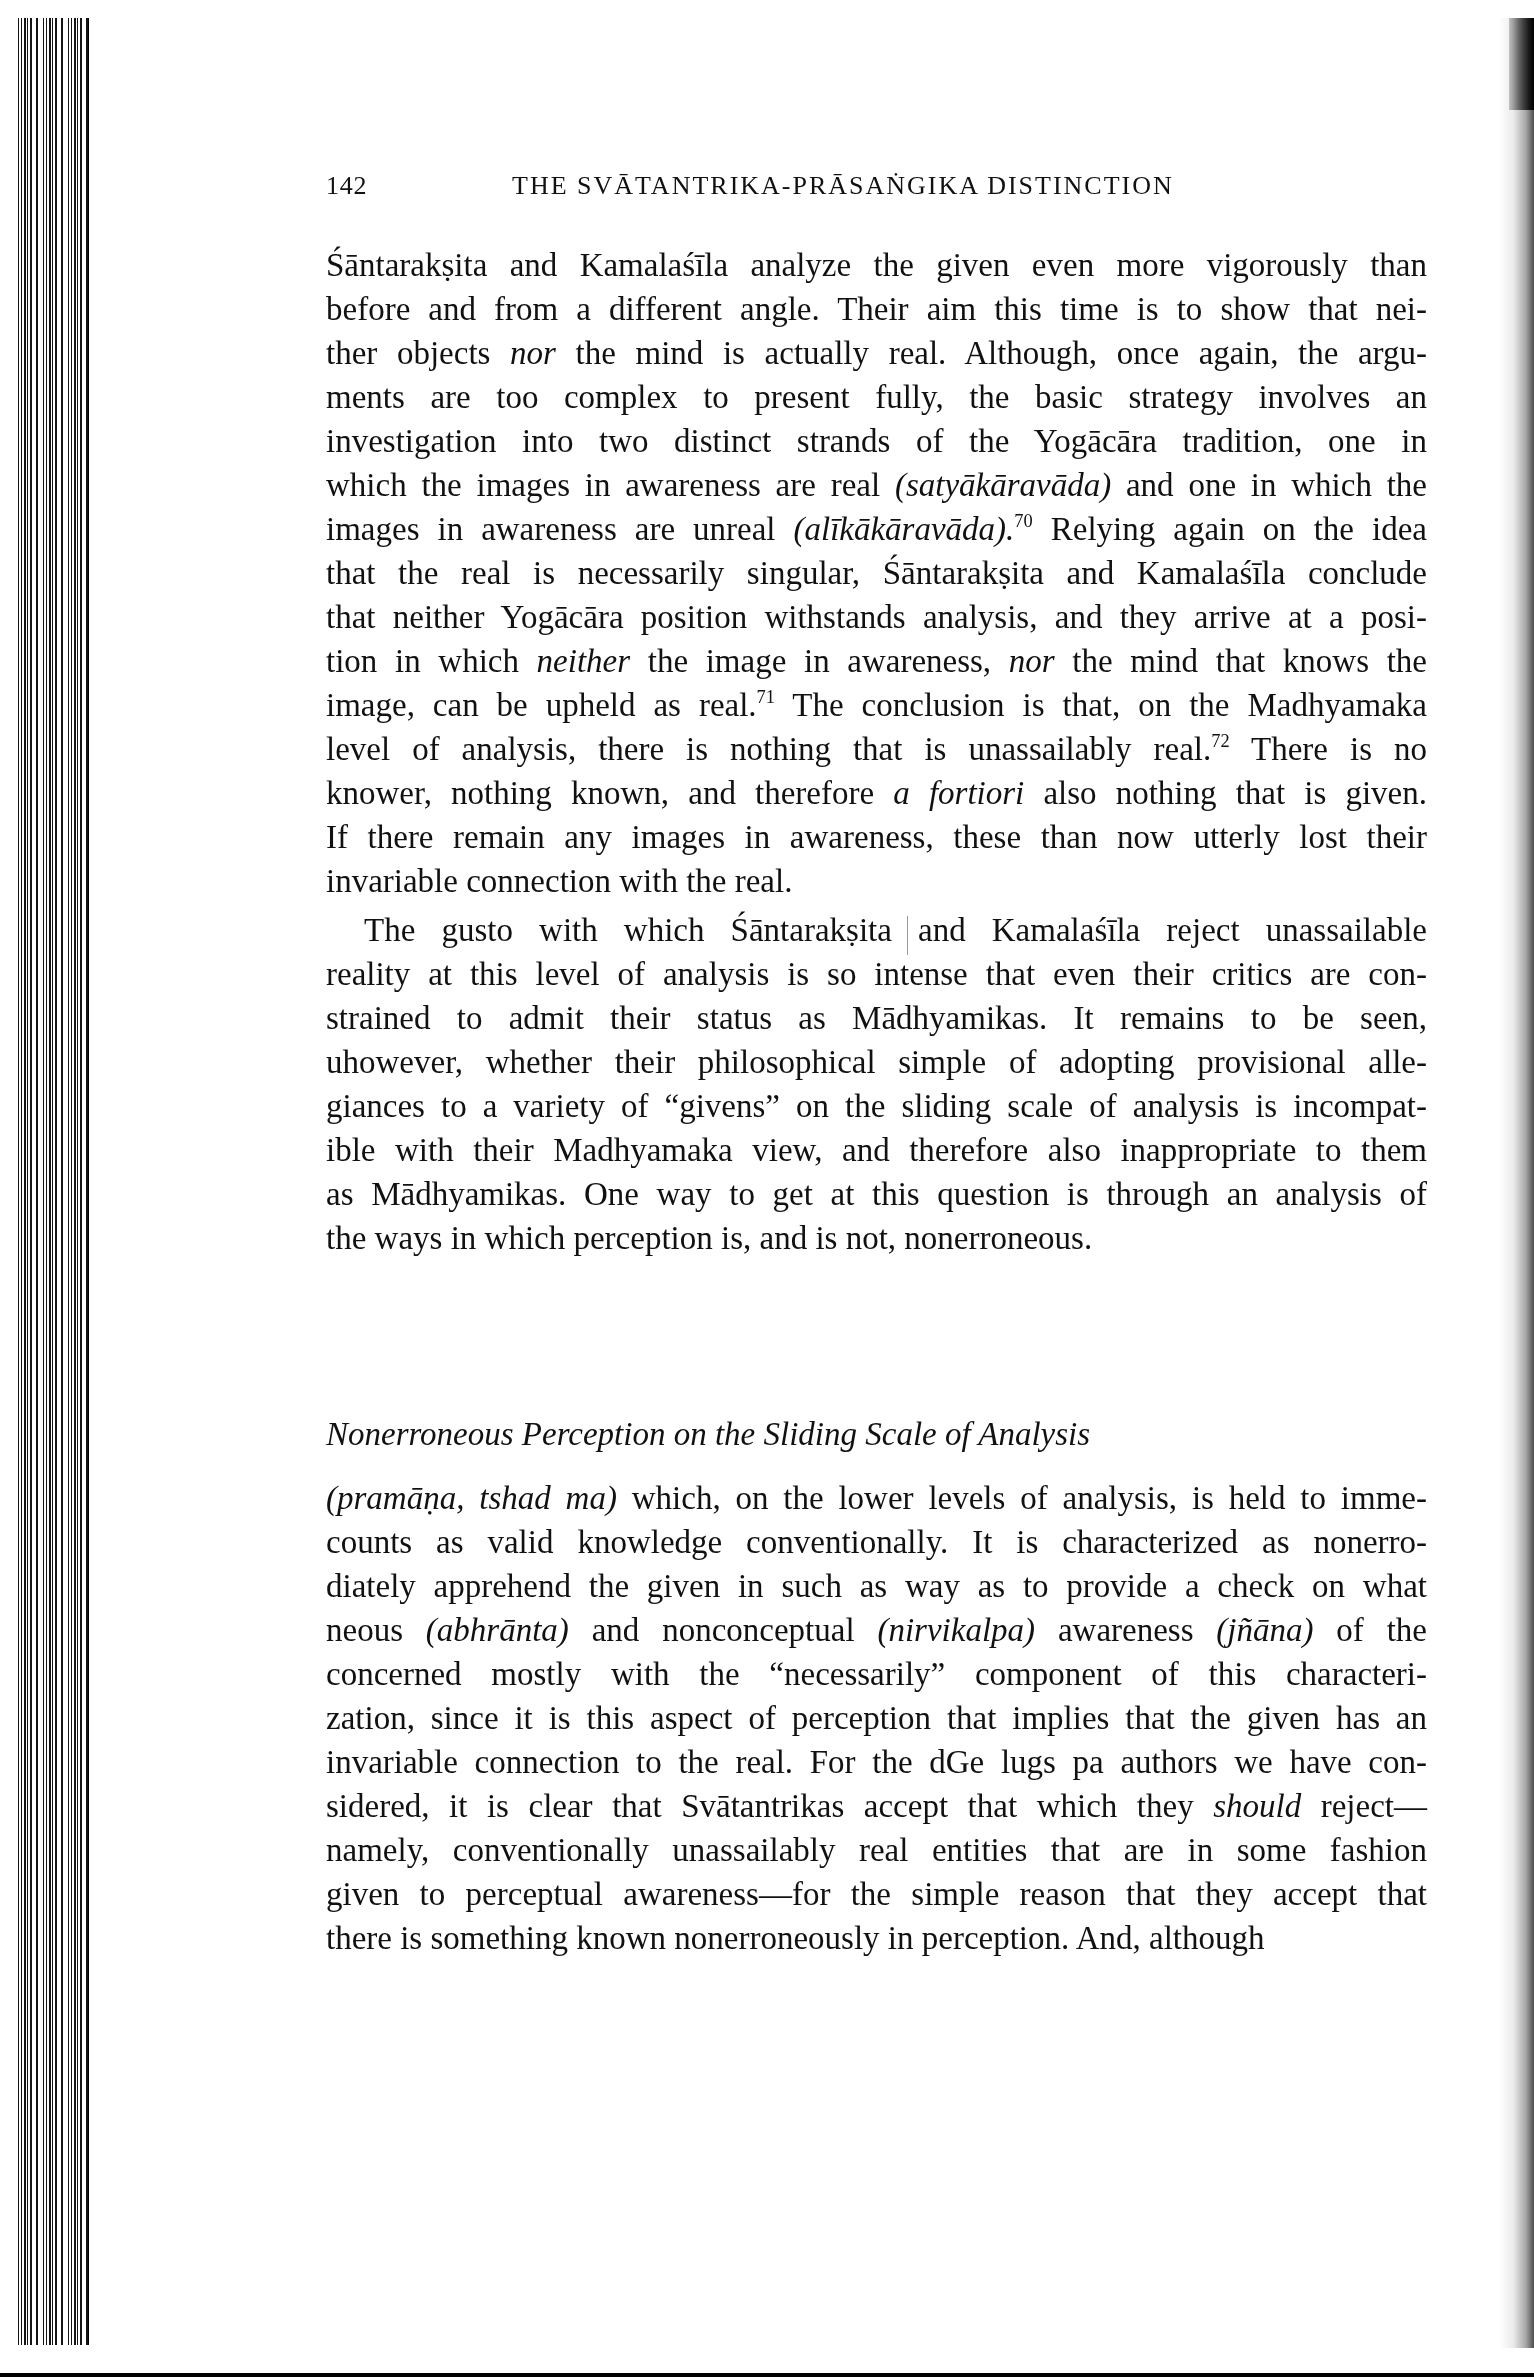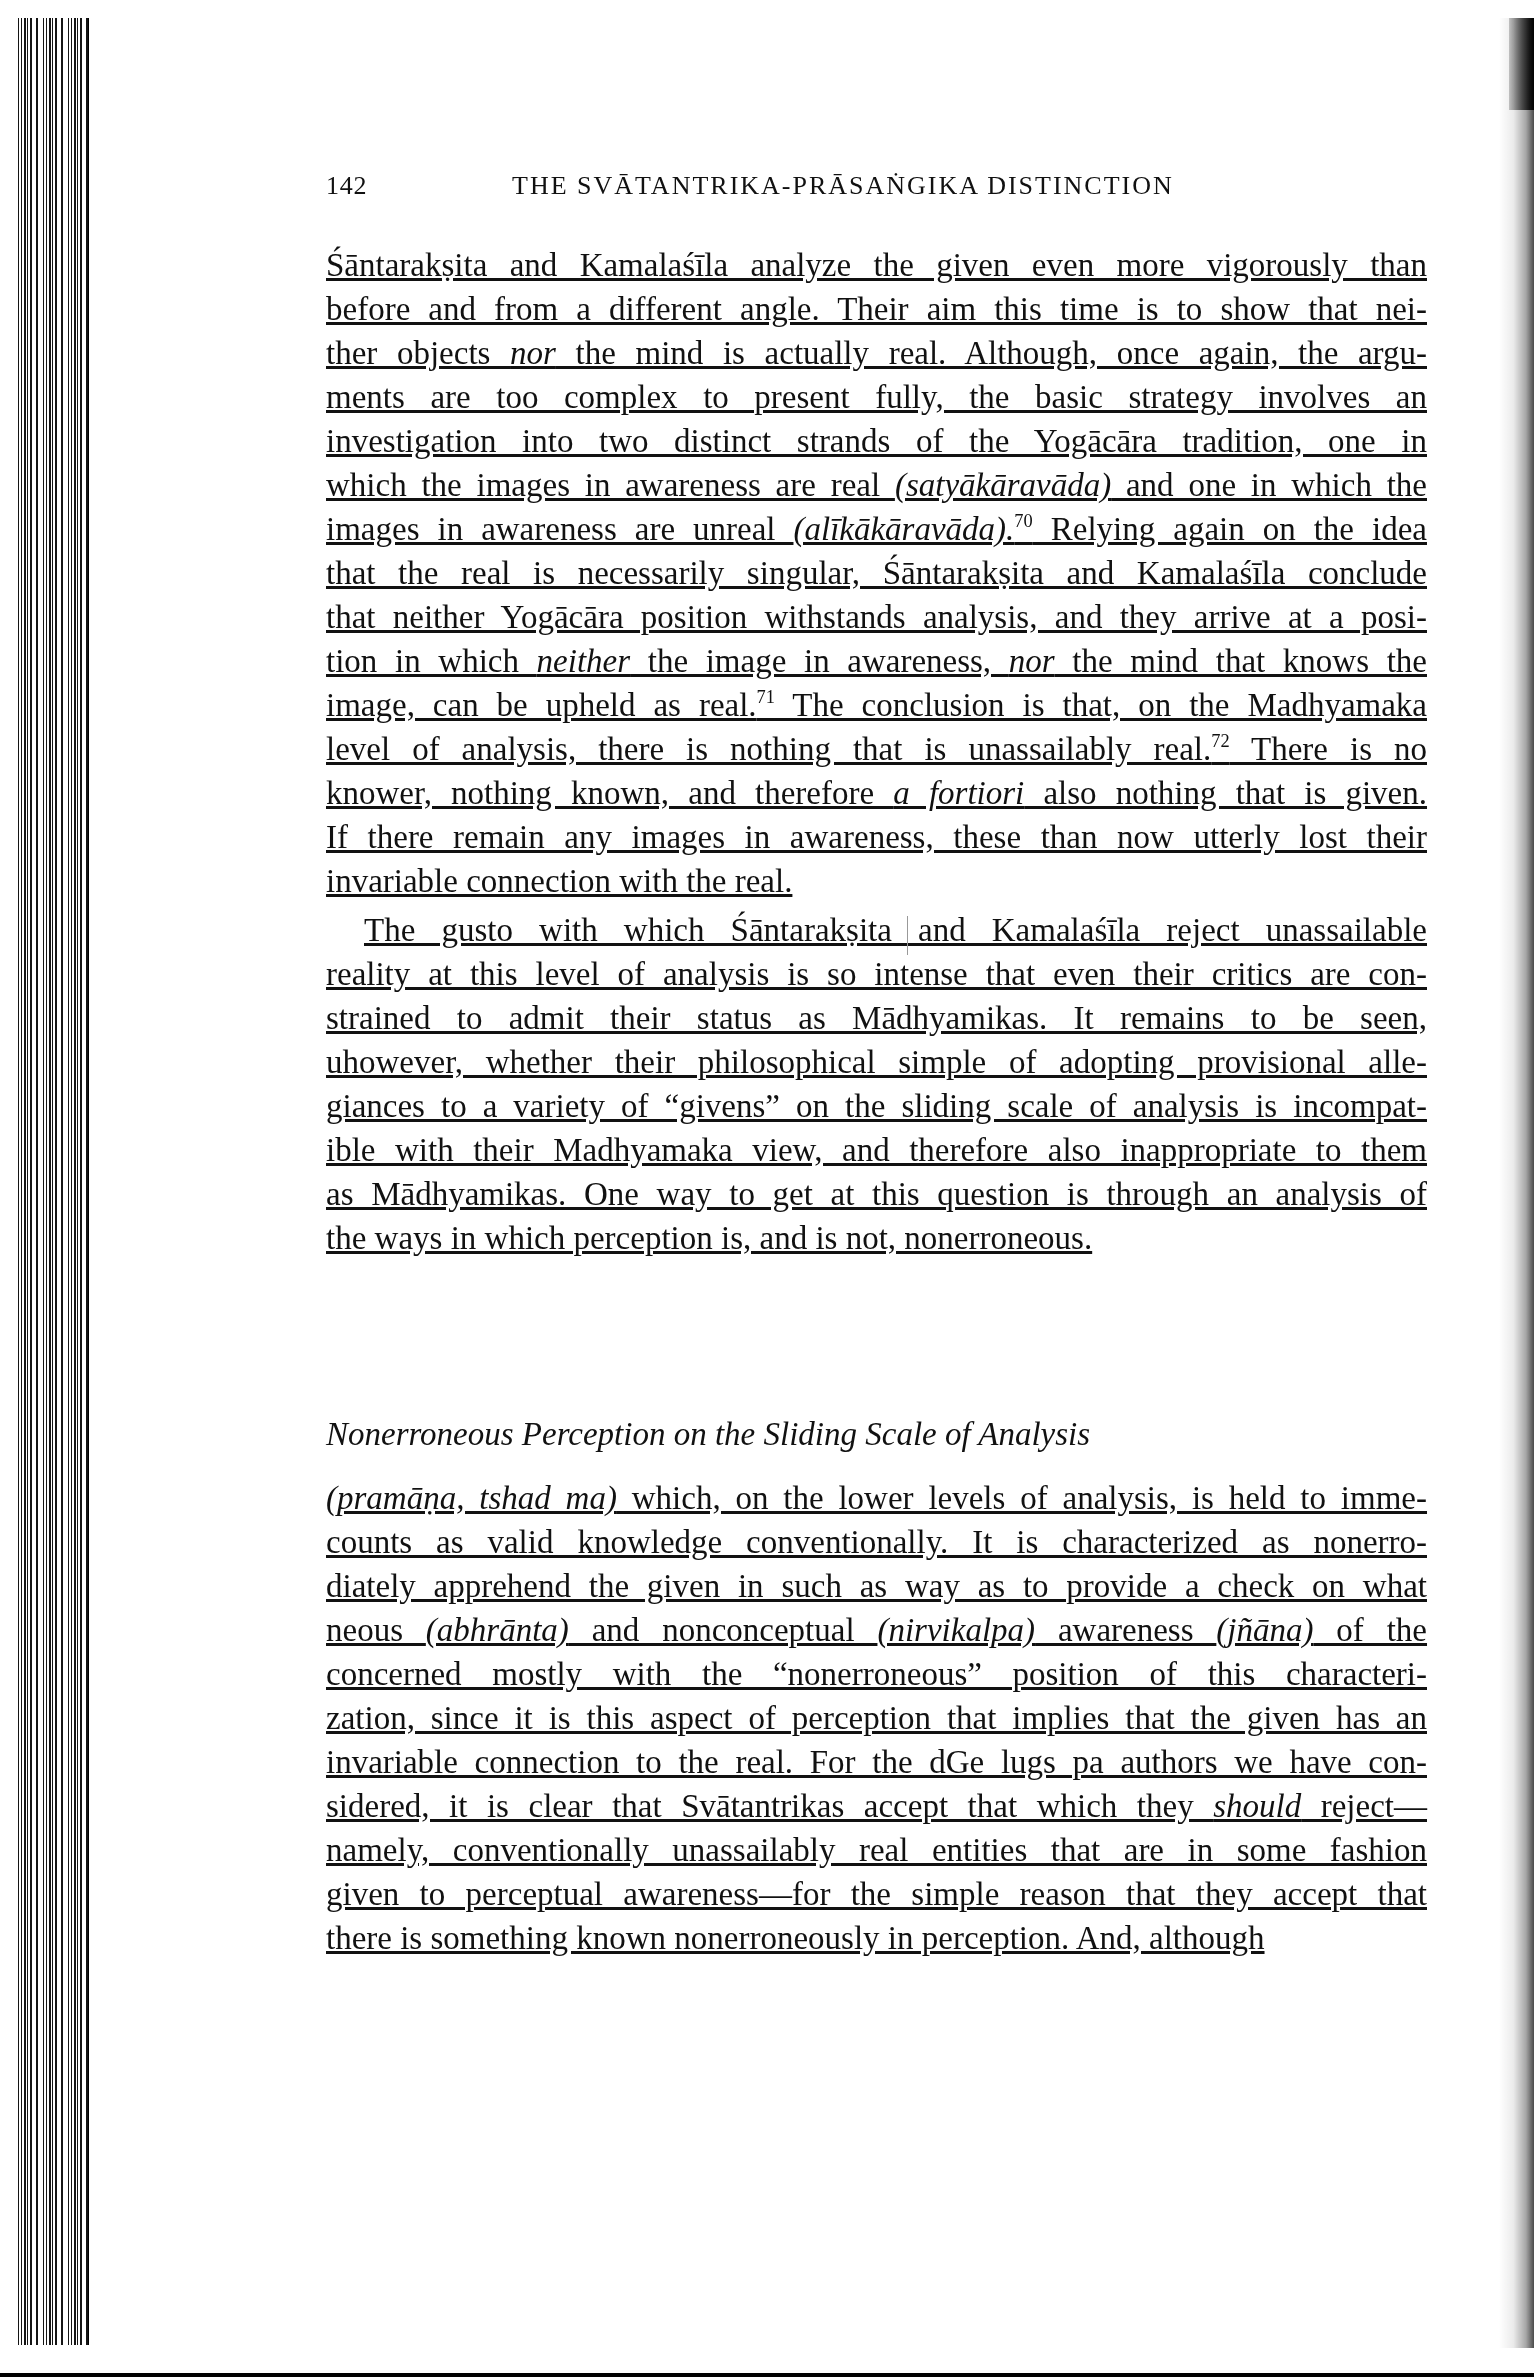--- a/index.html
+++ b/index.html
@@ -39,21 +39,21 @@
 
   .running-head {
     position: absolute; top: 169px; left: 0; width: 1101px;
     font-size: 26px; letter-spacing: 2px; line-height: 33px; white-space: nowrap;
   }
   .folio { position: absolute; left: 0; top: 0; letter-spacing: 0.7px; }
   .head-title { position: absolute; left: 186px; top: 0; }
 
   .body-text {
     position: absolute; left: 0; width: 1101px;
-    font-size: 33px; line-height: 44px; text-decoration: underline;
+    font-size: 33px; line-height: 44px;
   }
   .line {
     display: block; white-space: nowrap; text-align: justify; text-align-last: justify; height: 44px;
   }
   .line.last { text-align-last: left; }
   .line.indent { padding-left: 38px; }
   .it { font-style: italic; }
   sup { font-size: 18.4px; line-height: 0; vertical-align: 13px; margin-top: 19px; }
 
   .section-heading {
@@ -106,21 +106,21 @@
       <span class="line last"><span>the ways in which perception is, and is not, nonerroneous.</span></span>
     </div>
 
   <div class="section-heading" style="top:1398px;">Nonerroneous Perception on the Sliding Scale of Analysis</div>
 
   <div class="body-text" id="p3" style="top:1476px;">
       <span class="line"><span class="it">(pramāṇa, tshad ma)</span><span> which, on the lower levels of analysis, is held to imme-</span></span>
       <span class="line"><span>counts as valid knowledge conventionally. It is characterized as nonerro-</span></span>
       <span class="line"><span>diately apprehend the given in such as way as to provide a check on what</span></span>
       <span class="line"><span>neous </span><span class="it">(abhrānta)</span><span> and nonconceptual </span><span class="it">(nirvikalpa)</span><span> awareness </span><span class="it">(jñāna)</span><span> of the</span></span>
-      <span class="line"><span>concerned mostly with the “nonerroneous” position of this characteri-</span></span>
+      <span class="line"><span>concerned mostly with the “necessarily” component of this characteri-</span></span>
       <span class="line"><span>zation, since it is this aspect of perception that implies that the given has an</span></span>
       <span class="line"><span>invariable connection to the real. For the dGe lugs pa authors we have con-</span></span>
       <span class="line"><span>sidered, it is clear that Svātantrikas accept that which they </span><span class="it">should</span><span> reject—</span></span>
       <span class="line"><span>namely, conventionally unassailably real entities that are in some fashion</span></span>
       <span class="line"><span>given to perceptual awareness—for the simple reason that they accept that</span></span>
       <span class="line last"><span>there is something known nonerroneously in perception. And, although</span></span>
     </div>
 
   <div class="stray-mark" style="left:581px; top:916px; height:39px; background:#999; width:0.7px;"></div>
 </div>

